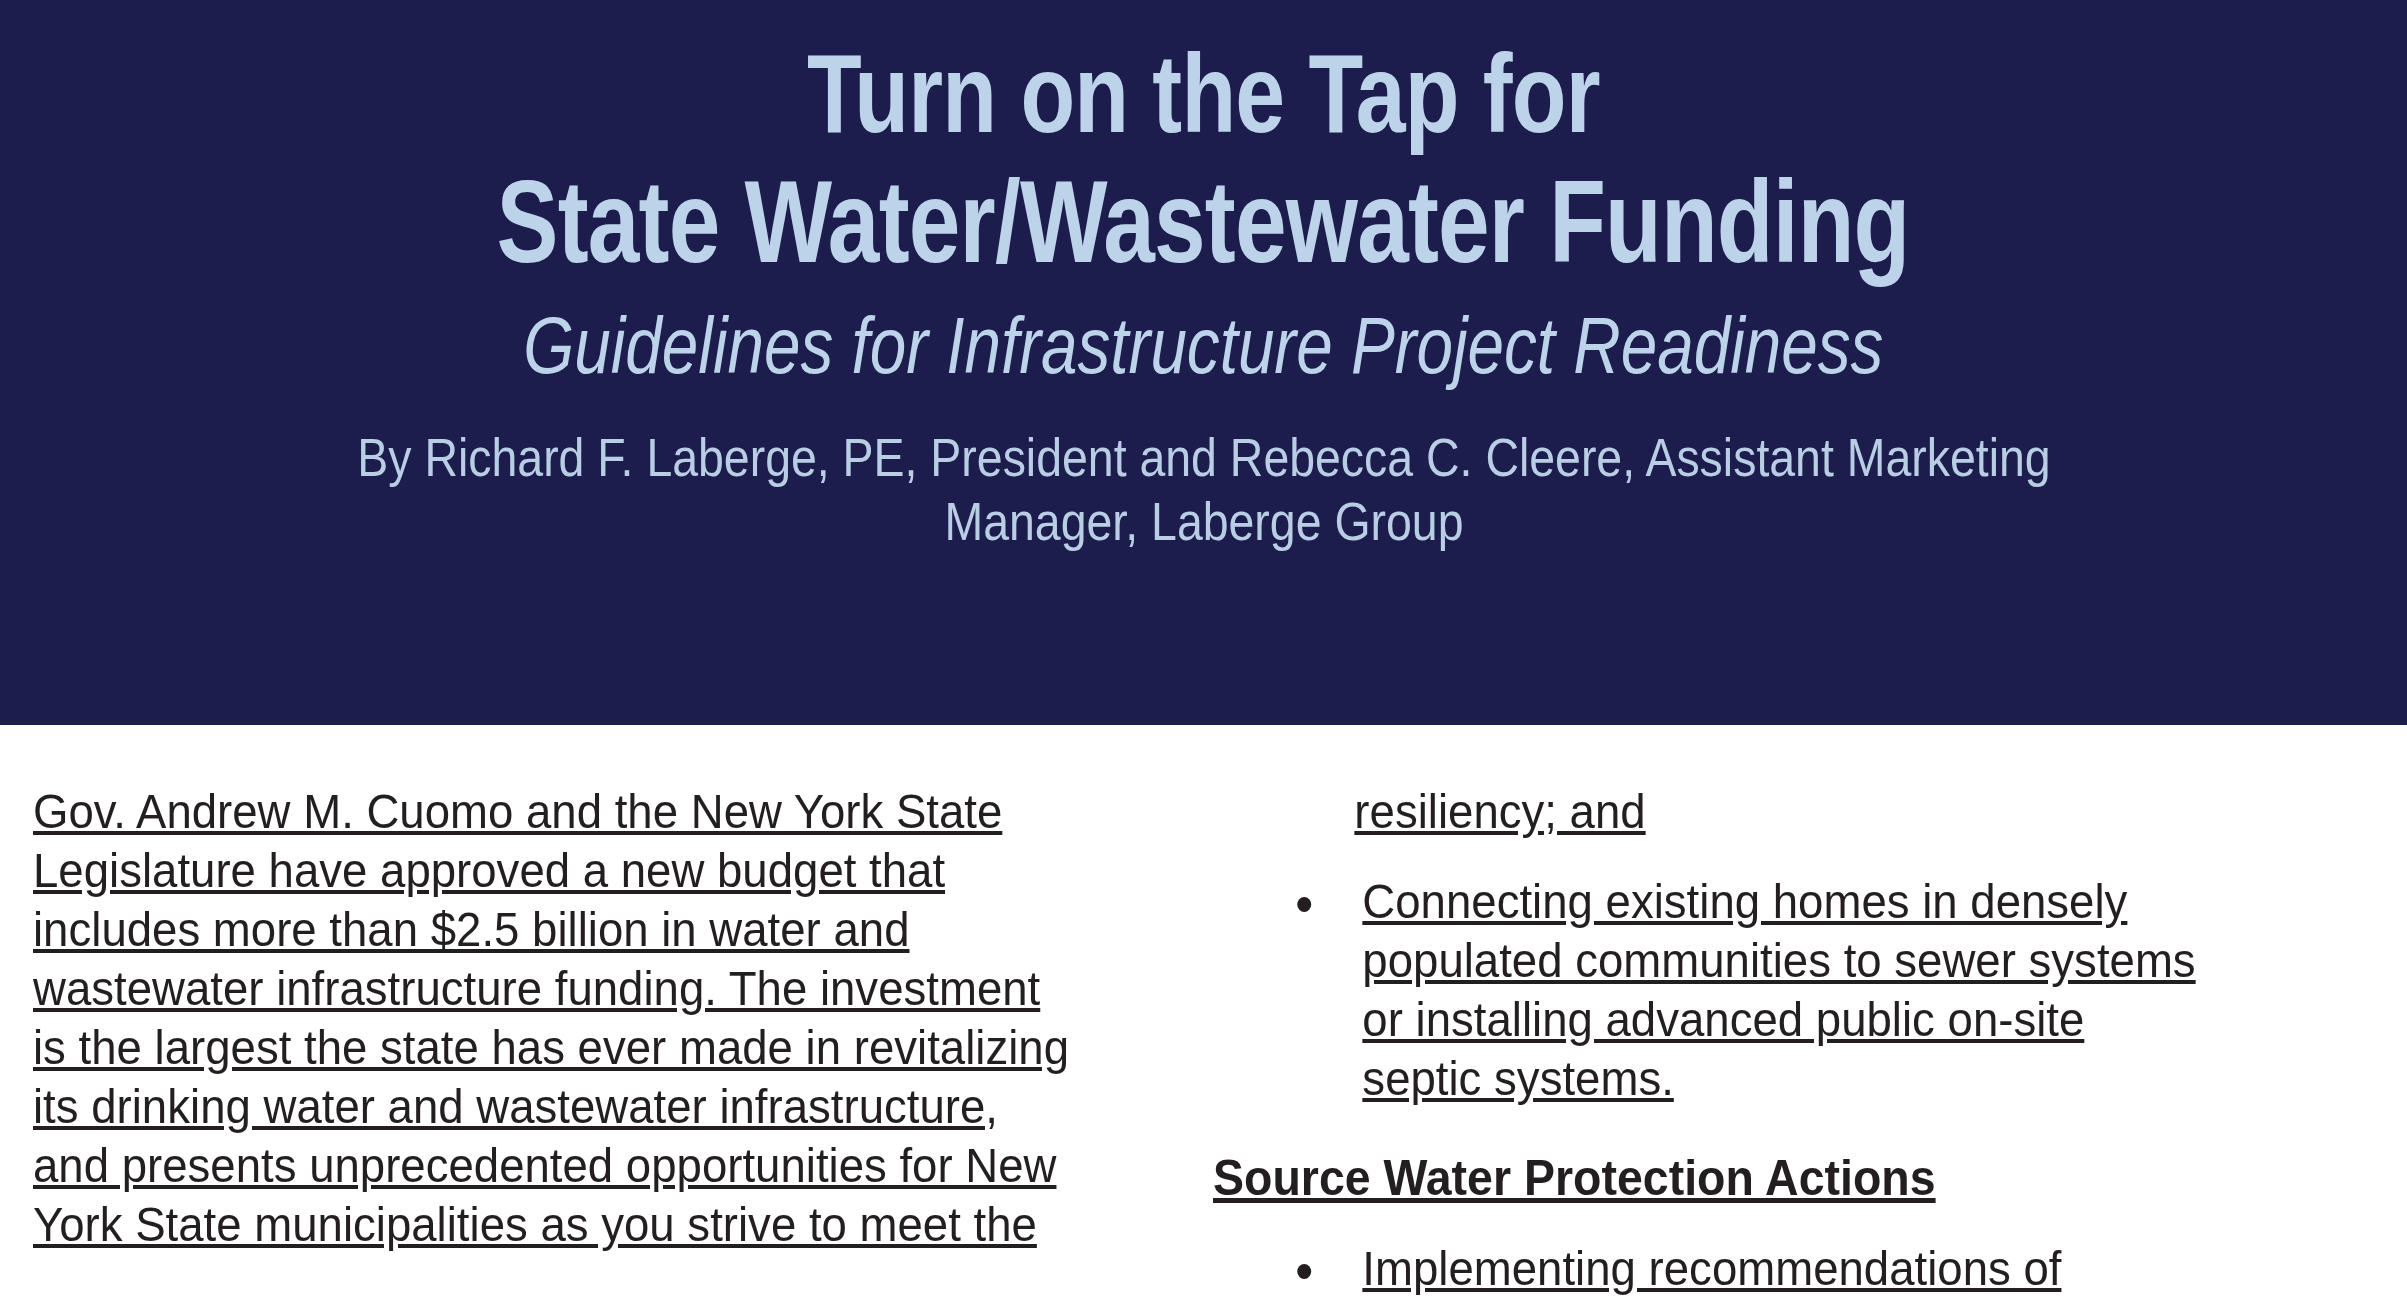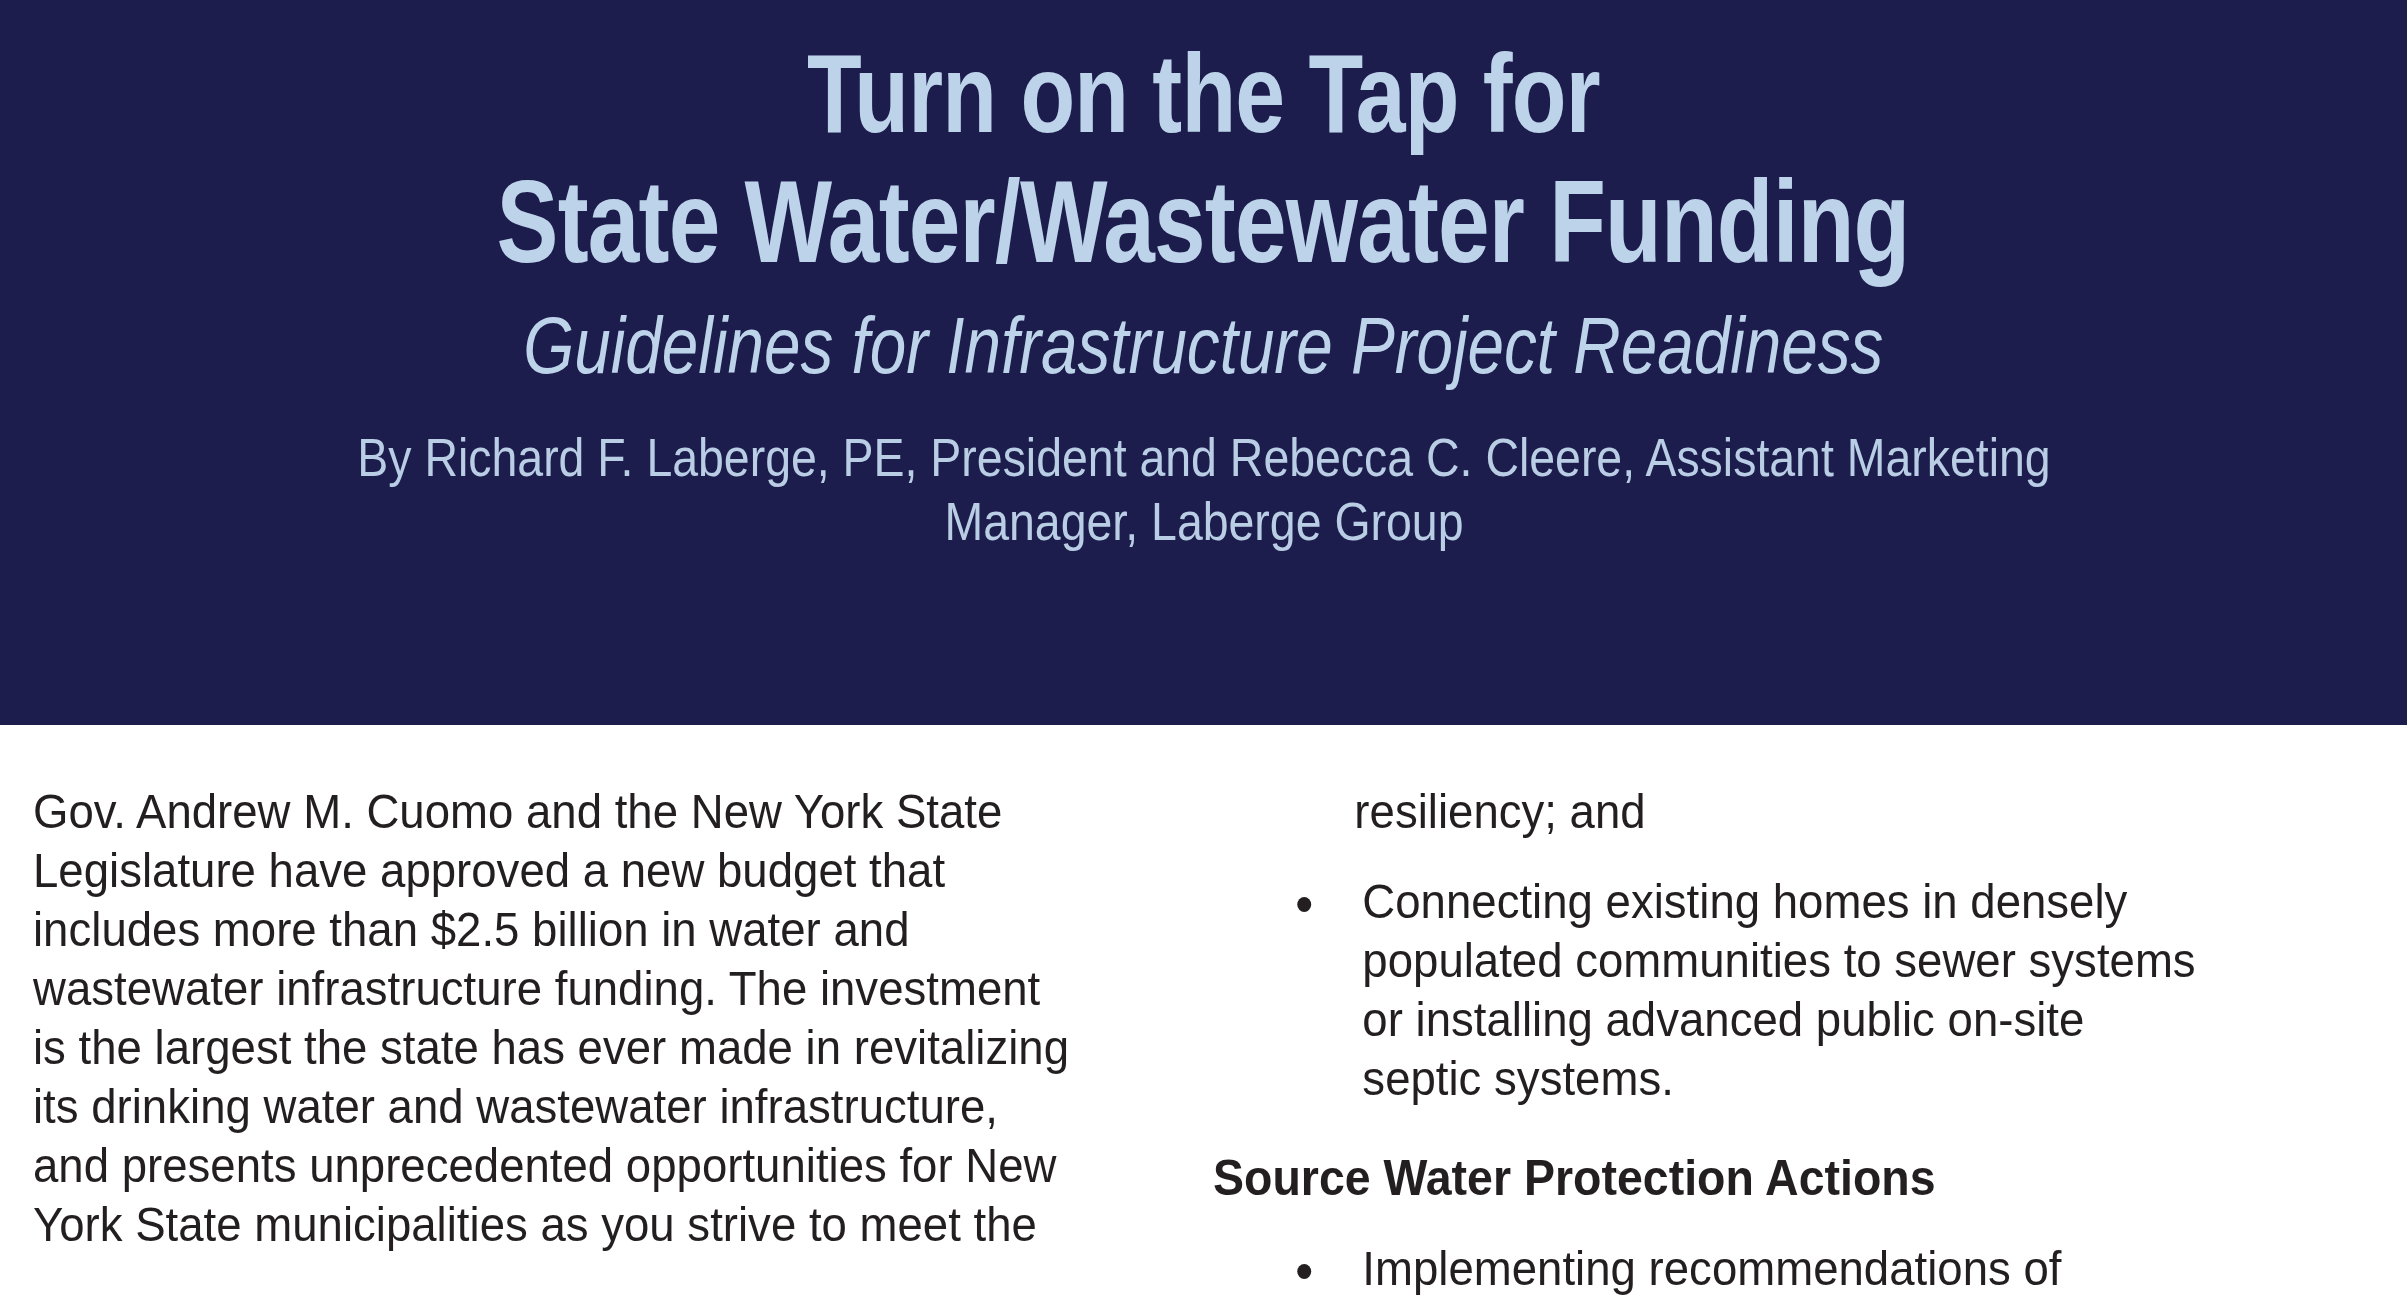--- a/index.html
+++ b/index.html
@@ -93,20 +93,21 @@
   }
 
   .col {
     position: absolute;
     top: 0;
     color: #231f20;
     font-family: "Liberation Sans Narrow", "Liberation Sans", sans-serif;
     font-weight: 400;
     font-size: 49px;
     line-height: 59px;
+    text-decoration: underline;
   }
   .col-left  { left: 33px;   width: 1120px; }
   .col-right { left: 1213px; width: 1080px; }
 
   .para {
     margin: 0;
     padding: 0;
     transform: scaleX(0.93);
     transform-origin: left top;
   }

